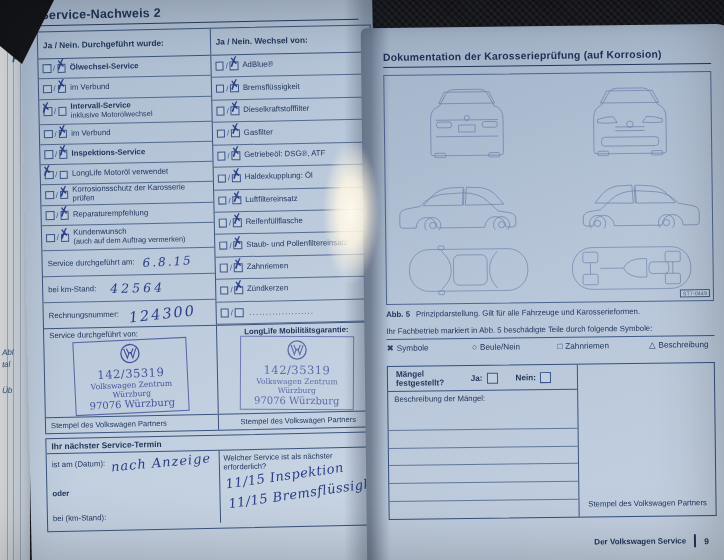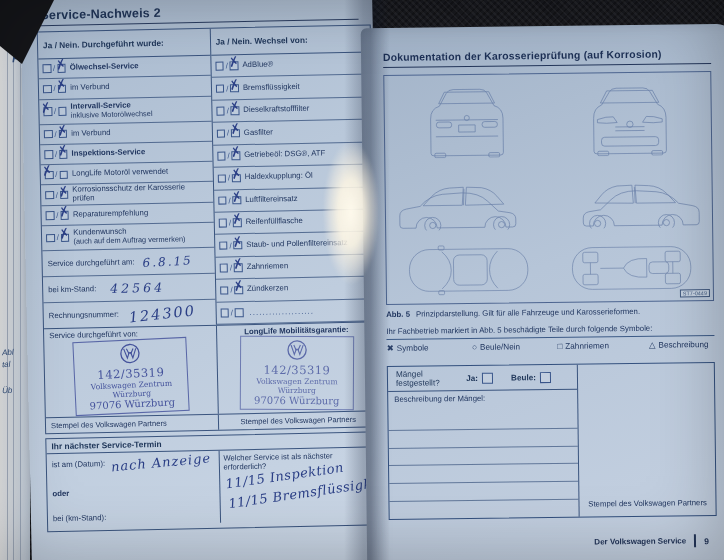--- a/index.html
+++ b/index.html
@@ -112,21 +112,21 @@
     padding-bottom:3px;}
   .symbols-row{display:flex;margin-top:3px;font-size:8.2px;color:#223760;}
   .sym{display:flex;align-items:center;gap:3px;}
   .sym .g{font-size:8.5px;color:#2a4068;}
   .sym1{width:26%;} .sym2{width:26%;} .sym3{width:28%;} .sym4{width:20%;}
 
   .defect-box{margin-top:13px;border:1.3px solid #33507e;height:152px;display:flex;}
   .def-left{width:58%;border-right:1px solid #3a547e;display:flex;flex-direction:column;}
   .def-head{flex:0 0 24px;display:flex;align-items:center;border-bottom:1px solid #3a547e;
     font-size:8.2px;color:#1f3659;padding:0 8px;}
-  .def-head .q{font-weight:normal;margin-right:26px;}
+  .def-head .q{font-weight:bold;margin-right:26px;}
   .def-head .yn{display:flex;align-items:center;margin-right:18px;font-weight:bold;}
   .def-head .cb{width:9px;height:9px;margin-left:4px;}
   .def-desc{flex:0 0 18px;font-size:7.8px;color:#223760;padding:3px 6px 0 6px;}
   .ruled{flex:1 1 0;border-bottom:1px solid rgba(58,84,126,.7);margin:0;}
   .ruled:last-child{border-bottom:none;}
   .def-right{flex:1;position:relative;}
   .def-right .stamp-cap{position:absolute;bottom:8px;left:0;right:0;text-align:center;
     font-size:7.8px;color:#223760;}
   .rp-footer{margin-top:18px;display:flex;justify-content:flex-end;align-items:center;
     gap:8px;padding-right:8px;}
@@ -526,21 +526,21 @@
 
     <div class="defect-box">
       <div class="def-left">
         <div class="def-head">
           <span class="q">Mängel festgestellt?</span>
           <span class="yn">
             <span>Ja:</span>
               <span class="cb"></span>
           </span>
           <span class="yn">
-            <span>Beule:</span>
+            <span>Nein:</span>
               <span class="cb"></span>
           </span>
         </div>
         <div class="def-desc">Beschreibung der Mängel:</div>
         <div class="ruled"></div>
         <div class="ruled"></div>
         <div class="ruled"></div>
         <div class="ruled"></div>
         <div class="ruled"></div>
         <div class="ruled"></div>

